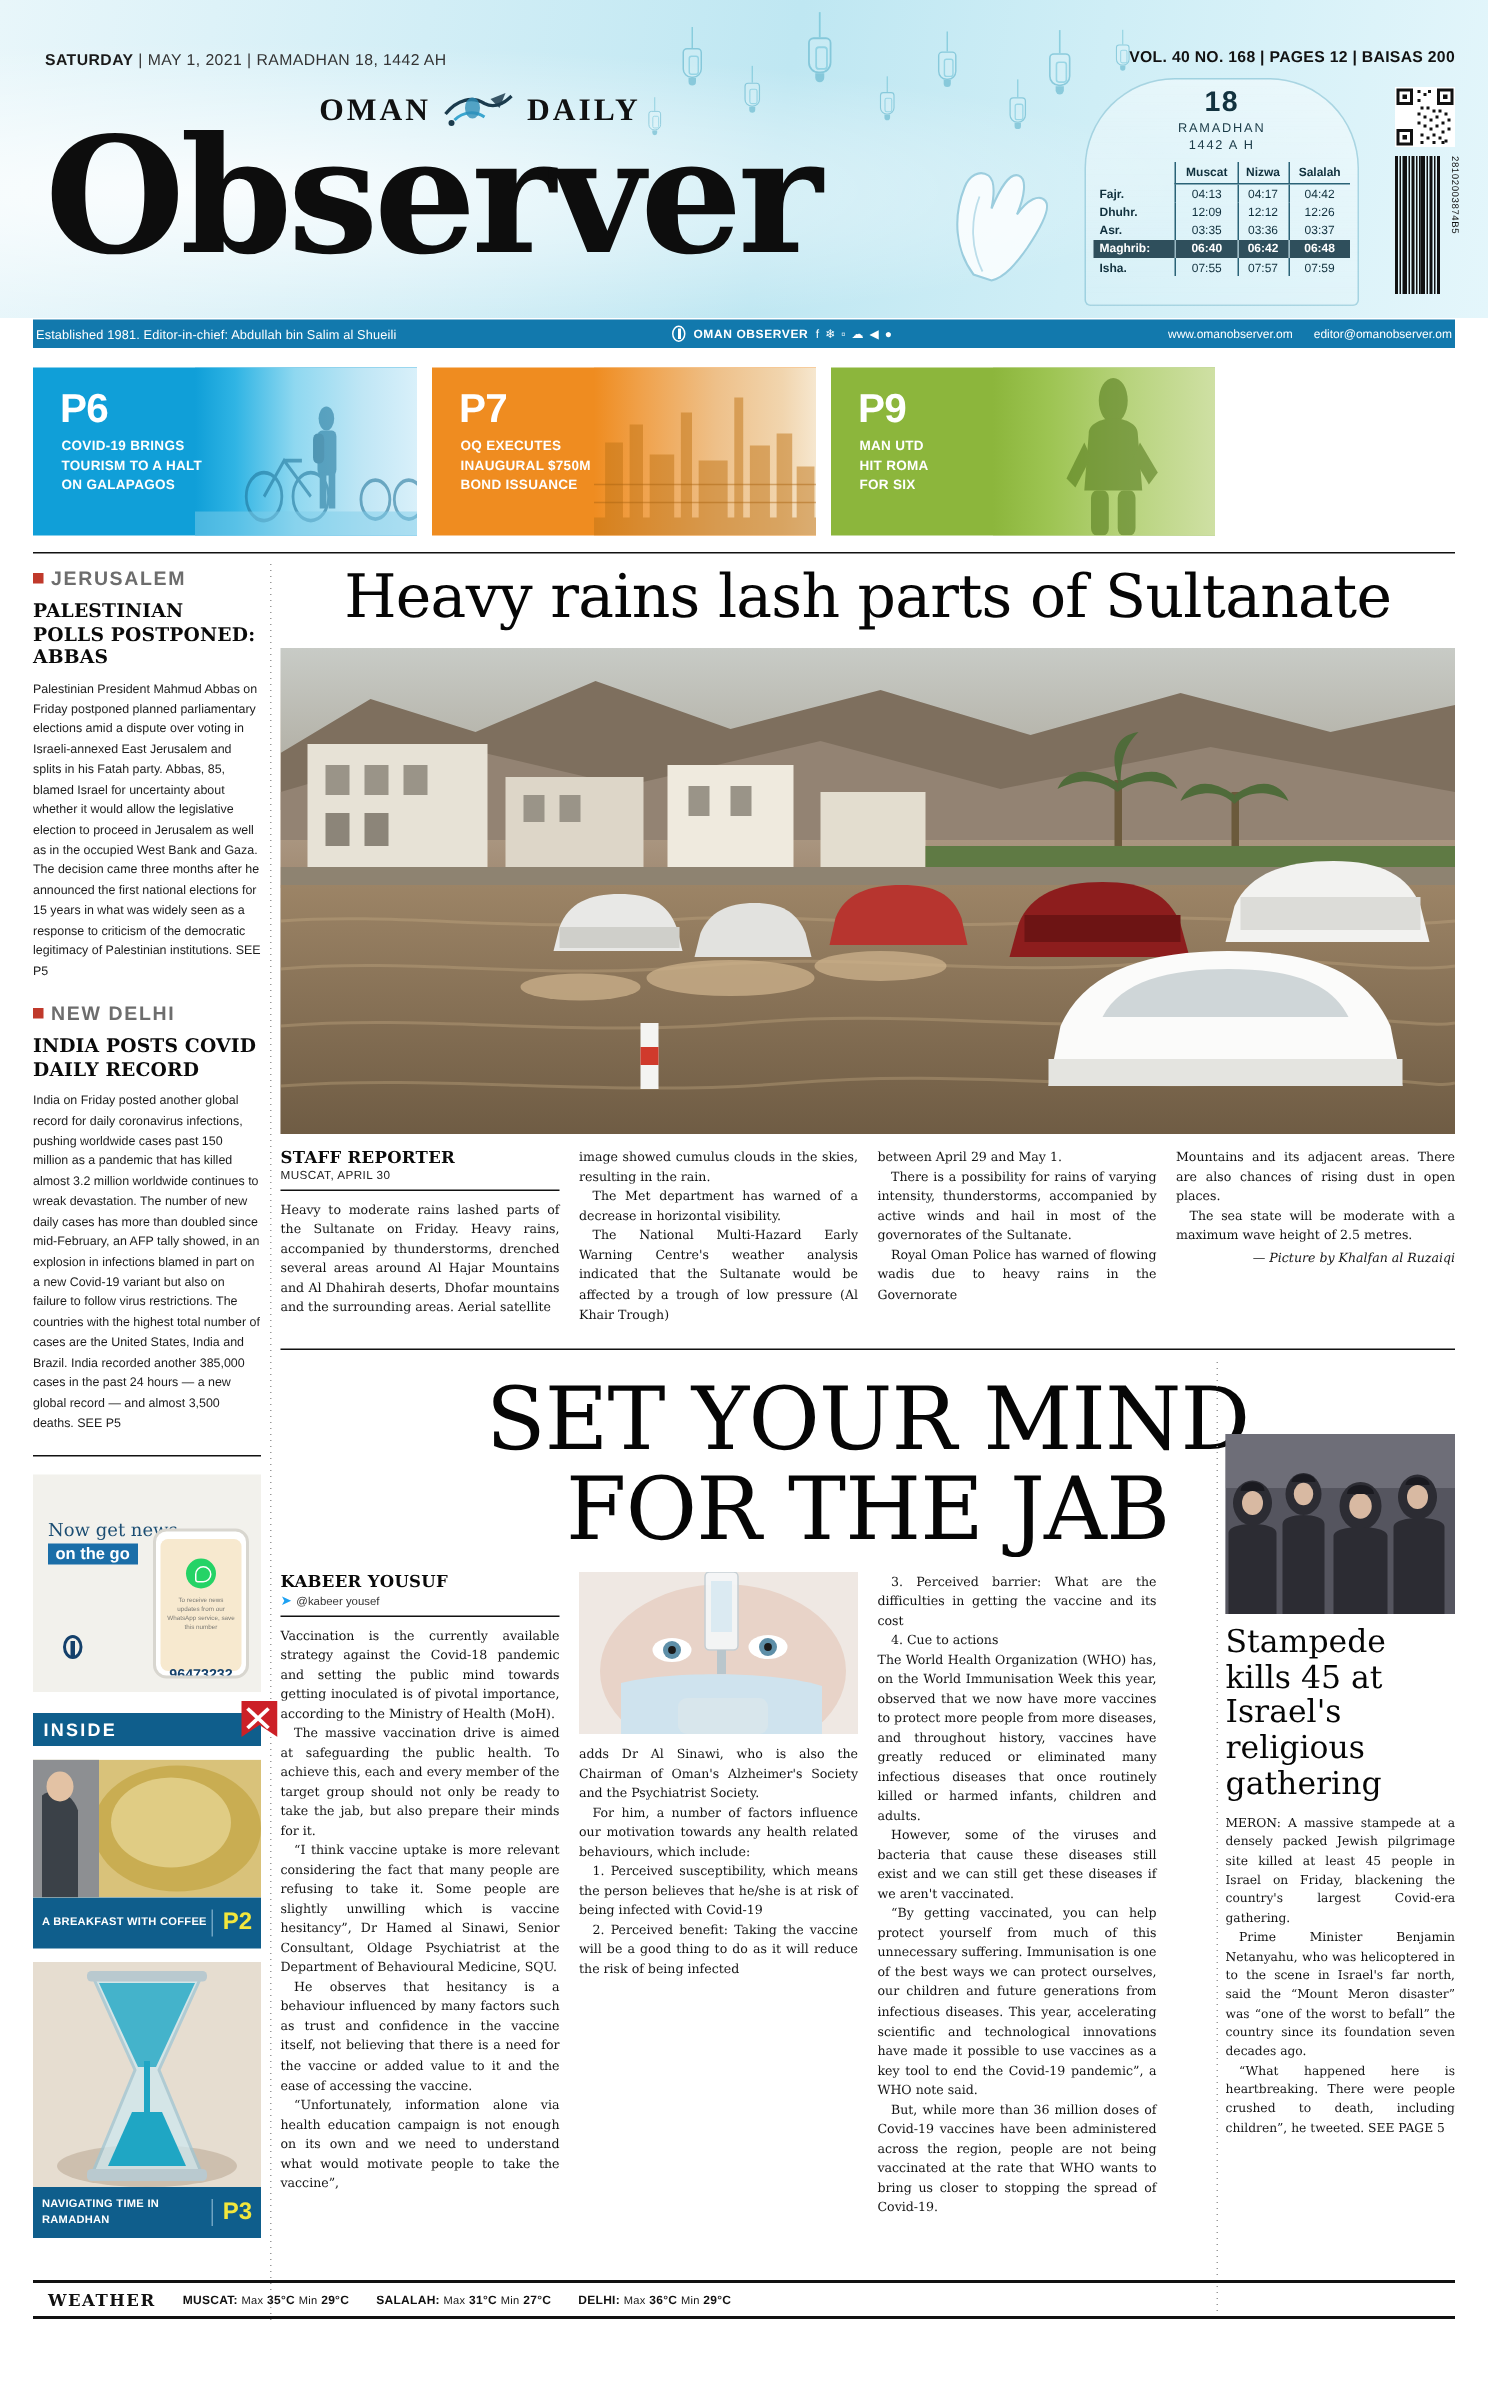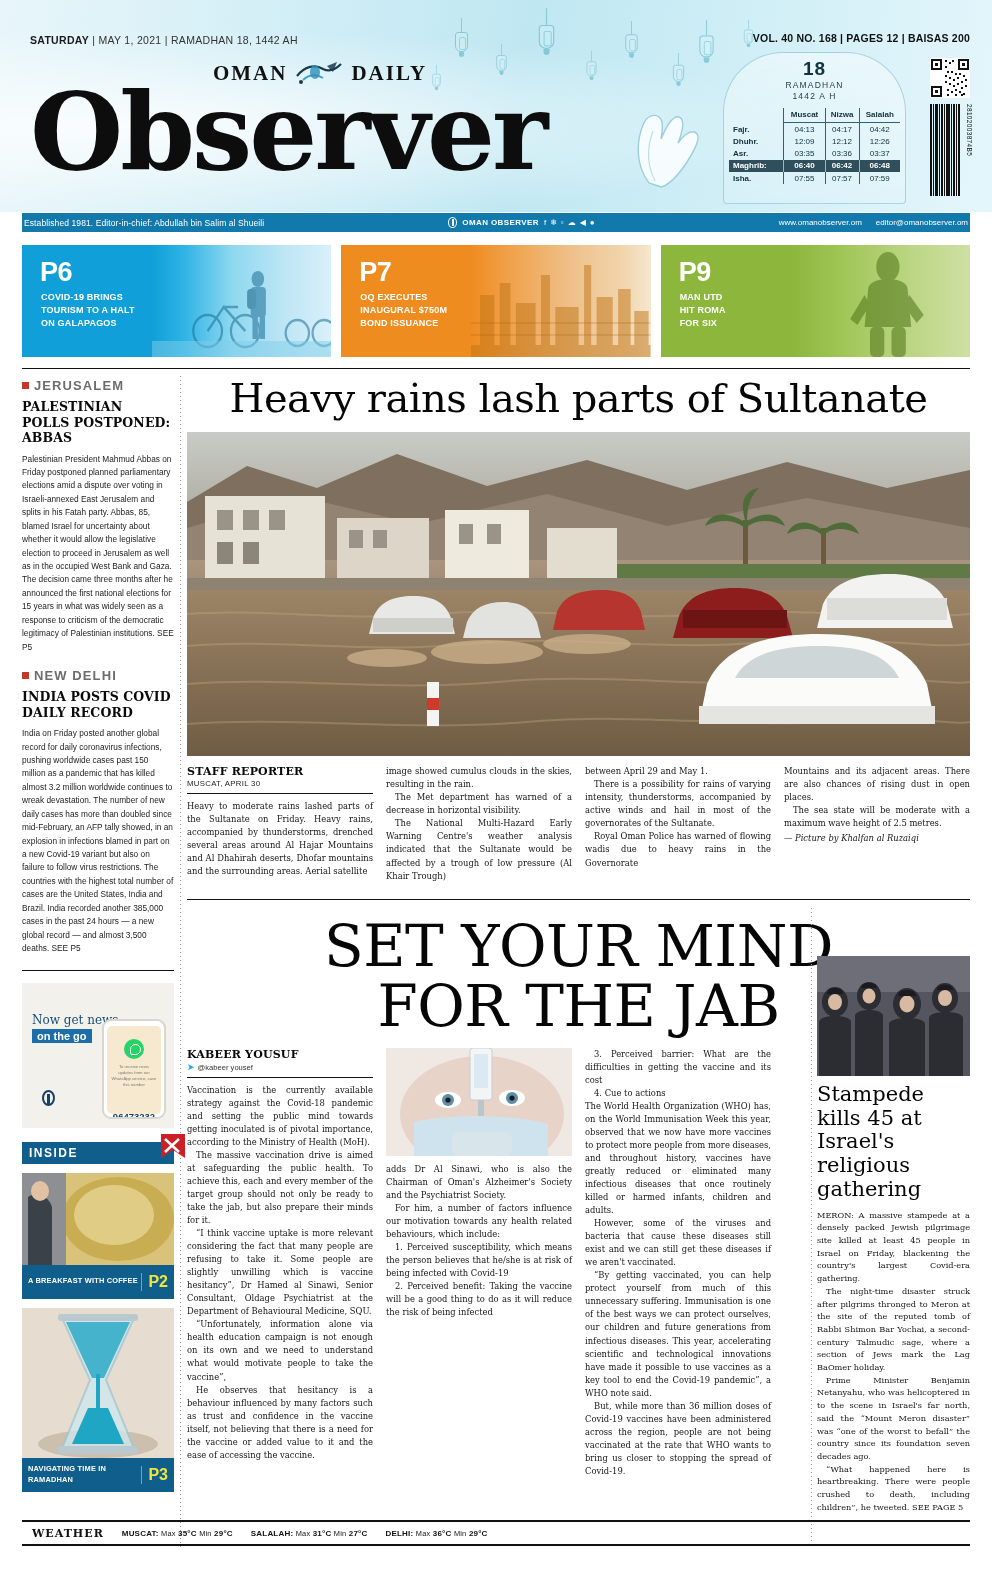--- a/index.html
+++ b/index.html
@@ -99,21 +99,21 @@
   .bs-mid{ flex:1 1 auto; display:flex; align-items:center; justify-content:center; gap:5px;}
   .bs-brand{ font-weight:bold; letter-spacing:.4px; font-size:8px;}
   .bs-social{ display:flex; gap:4px; align-items:center;}
   .bs-social i{ font-style:normal; font-size:8px; line-height:1;}
   .bs-right{ flex:0 0 auto; display:flex; gap:14px; font-size:8px;}
   .obs-o{ display:inline-block; width:9px;height:11px;border:1.6px solid #fff;
     border-radius:50%; position:relative;}
   .obs-o:after{content:"";position:absolute;left:2.4px;top:1px;width:2px;height:7px;background:#fff;}
 
   
-  .promos{ position:absolute; left:22px; top:245px; width:948px; height:112px; display:flex; gap:10px;}
+  .promos{ position:absolute; left:22px; top:245px; width:788px; height:112px; display:flex; gap:10px;}
   .promo{ flex:1; position:relative; overflow:hidden; }
   .promo .pnum{ position:absolute; left:18px; top:12px; color:#fff; font-weight:bold;
     font-size:27px; font-family:"Liberation Sans",sans-serif; letter-spacing:-.5px;}
   .promo .ptext{ position:absolute; left:19px; top:46px; color:#fff; font-size:9px;
     font-family:"Liberation Sans",sans-serif; font-weight:bold; line-height:1.45;
     letter-spacing:.2px; text-transform:uppercase;}
   .promo .art{ position:absolute; right:0; top:0; bottom:0; width:58%; }
   .p6{ background:#109fd8; }
   .p6 .art{ background:linear-gradient(90deg,#109fd8 0%, #2fb4e4 18%, #8fd8f0 45%, #bfe6f5 75%, #d9f0fa 100%); }
   .p7{ background:#ef8c20; }
@@ -186,21 +186,21 @@
   .byline{ font-family:"DejaVu Serif",serif; font-weight:bold; font-size:11px;
     letter-spacing:.2px; color:#0a0a0a;}
   .byline-loc{ font-family:"Liberation Sans",sans-serif; font-size:7.8px; color:#222;
     letter-spacing:.3px; margin-top:1px;}
   .byl-rule{ height:1px; background:#111; margin:5px 0 6px; }
   .body-txt{ font-family:"DejaVu Serif",serif; font-size:8.4px; line-height:1.55;
     text-align:justify; color:#151515; }
   .body-txt p{ text-indent:9px; }
   .body-txt p.first{ text-indent:0; }
   .credit{ font-family:"DejaVu Serif",serif; font-size:8.4px; font-style:italic;
-    text-align:left; margin-top:3px; color:#151515;}
+    text-align:right; margin-top:3px; color:#151515;}
 
   
   .feature{ margin-top:16px; }
   .feat-rule{ height:1px; background:#111; }
   h2.jab{ font-family:"DejaVu Serif",serif; font-weight:normal; font-size:58px;
     line-height:1.04; text-align:center; letter-spacing:-.5px; color:#060606;
     margin:16px 0 6px; }
   .jab-cols{ display:flex; gap:13px; margin-top:12px; }
   .jab-cols .col{ width:186px; }
   .tw-handle{ display:flex; align-items:center; gap:3px; font-family:"Liberation Sans",sans-serif;
@@ -735,22 +735,22 @@
             <div class="byline">KABEER YOUSUF</div>
             <div class="tw-handle">
               <span class="tw-bird">➤</span>
               <span>@kabeer yousef</span>
             </div>
             <div class="byl-rule"></div>
             <div class="body-txt">
               <p class="first">Vaccination is the currently available strategy against the Covid-18 pandemic and setting the public mind towards getting inoculated is of pivotal importance, according to the Ministry of Health (MoH).</p>
               <p>The massive vaccination drive is aimed at safeguarding the public health. To achieve this, each and every member of the target group should not only be ready to take the jab, but also prepare their minds for it.</p>
               <p>“I think vaccine uptake is more relevant considering the fact that many people are refusing to take it. Some people are slightly unwilling which is vaccine hesitancy”, Dr Hamed al Sinawi, Senior Consultant, Oldage Psychiatrist at the Department of Behavioural Medicine, SQU.</p>
+              <p>He observes that hesitancy is a behaviour influenced by many factors such as trust and confidence in the vaccine itself, not believing that there is a need for the vaccine or added value to it and the ease of accessing the vaccine.</p>
               <p>“Unfortunately, information alone via health education campaign is not enough on its own and we need to understand what would motivate people to take the vaccine”,</p>
-              <p>He observes that hesitancy is a behaviour influenced by many factors such as trust and confidence in the vaccine itself, not believing that there is a need for the vaccine or added value to it and the ease of accessing the vaccine.</p>
             </div>
           </div>
 
           <div class="col">
             <div class="jab-photo">
               <svg width="186" height="108" viewBox="0 0 186 108" preserveAspectRatio="none">
                 <rect width="186" height="108" fill="#efe8e3"></rect>
                 <ellipse cx="96" cy="66" rx="82" ry="58" fill="#e8d3c8"></ellipse>
                 <ellipse cx="62" cy="52" rx="13" ry="8" fill="#fff"></ellipse>
                 <ellipse cx="62" cy="52" rx="6" ry="6" fill="#5e8fa8"></ellipse>
@@ -814,21 +814,20 @@
             <path d="M10 38 C10 30, 26 30, 26 38 Z"></path>
               <path d="M44 32 C44 25, 60 25, 60 32 Z"></path>
             <path d="M81 40 C81 32, 99 32, 99 40 Z"></path>
               <path d="M120 34 C120 27, 136 27, 136 34 Z"></path>
           </g>
         </svg>
       </div>
       <h2 class="stamp">Stampede kills 45 at Israel's religious gathering</h2>
       <div class="body-txt">
         <p class="first">MERON: A massive stampede at a densely packed Jewish pilgrimage site killed at least 45 people in Israel on Friday, blackening the country's largest Covid-era gathering.</p>
-        <p>The night-time disaster struck after pilgrims thronged to Meron at the site of the reputed tomb of Rabbi Shimon Bar Yochai, a second-century Talmudic sage, where a section of Jews mark the Lag BaOmer holiday.</p>
         <p>Prime Minister Benjamin Netanyahu, who was helicoptered in to the scene in Israel's far north, said the “Mount Meron disaster” was “one of the worst to befall” the country since its foundation seven decades ago.</p>
         <p>“What happened here is heartbreaking. There were people crushed to death, including children”, he tweeted. SEE PAGE 5</p>
       </div>
     </div>
   </div>
 
   <div class="weather">
     <span class="w-title">WEATHER</span>
     <span class="w-item">
       <b>MUSCAT:</b>

